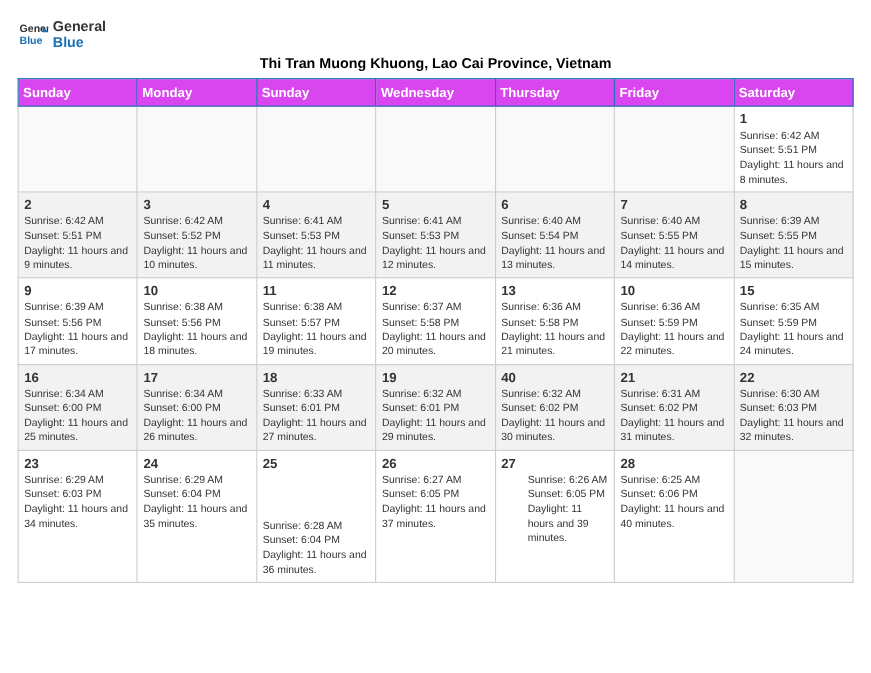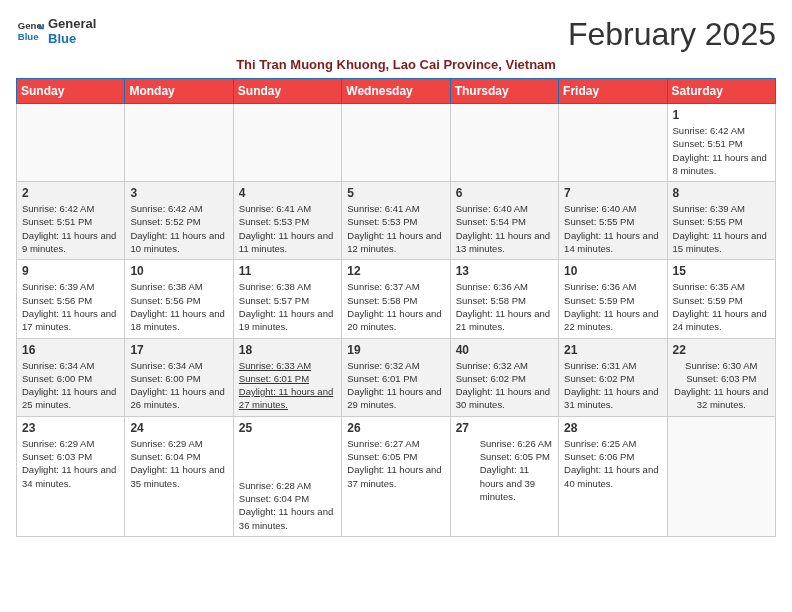--- a/index.html
+++ b/index.html
@@ -28,32 +28,32 @@
     .title-block {
       text-align: right;
     }
     .month-year {
       font-size: 32px;
       color: #333;
       font-weight: normal;
     }
     .location {
       font-size: 13px;
-      color: #7f1d1d;
+      color: #000000;
       font-weight: bold;
       text-align: center;
       margin-bottom: 6px;
     }
     .calendar {
       width: 100%;
       border-collapse: collapse;
       border: 1px solid #ccc;
     }
     .calendar th {
-      background: #ef4444;
+      background: #d946ef;
       color: #fff;
       font-size: 12px;
       font-weight: bold;
       padding: 5px 4px;
       text-align: left;
       border: 1px solid #1a6fb5;
     }
     .calendar td {
       vertical-align: top;
       border: 1px solid #ccc;
@@ -90,23 +90,20 @@
     <svg class="logo-icon" viewBox="0 0 32 32" xmlns="http://www.w3.org/2000/svg">
       <text x="2" y="14" font-size="11" font-weight="bold" fill="#333" font-family="Arial">General</text>
       <text x="2" y="26" font-size="11" font-weight="bold" fill="#1a6fb5" font-family="Arial">Blue</text>
       <polygon points="26,8 32,14 26,14" fill="#1a6fb5"></polygon>
     </svg>
     <div>
       <div style="font-size:13px;font-weight:bold;color:#333;">General</div>
       <div style="font-size:13px;font-weight:bold;color:#1a6fb5;">Blue</div>
     </div>
   </div>
-  <div class="title-block">
-    <div class="month-year">February 2025</div>
-  </div>
 </div>
 
 <div class="location">Thi Tran Muong Khuong, Lao Cai Province, Vietnam</div>
 
 <table class="calendar">
   <thead>
     <tr>
     <th>Sunday</th>
         <th>Monday</th>
         <th>Sunday</th>
@@ -227,21 +224,21 @@
 Daylight: 11 hours and 25 minutes.</div>
         </td>
         <td>
           <span class="day-number">17</span>
           <div class="day-info" style="white-space: pre-line;">Sunrise: 6:34 AM
 Sunset: 6:00 PM
 Daylight: 11 hours and 26 minutes.</div>
         </td>
         <td>
           <span class="day-number">18</span>
-          <div class="day-info" style="white-space: pre-line; text-decoration: underline;">Sunrise: 6:33 AM
+          <div class="day-info" style="white-space: pre-line;">Sunrise: 6:33 AM
 Sunset: 6:01 PM
 Daylight: 11 hours and 27 minutes.</div>
         </td>
         <td>
           <span class="day-number">19</span>
           <div class="day-info" style="white-space: pre-line;">Sunrise: 6:32 AM
 Sunset: 6:01 PM
 Daylight: 11 hours and 29 minutes.</div>
         </td>
         <td>
@@ -251,21 +248,21 @@
 Daylight: 11 hours and 30 minutes.</div>
         </td>
         <td>
           <span class="day-number">21</span>
           <div class="day-info" style="white-space: pre-line;">Sunrise: 6:31 AM
 Sunset: 6:02 PM
 Daylight: 11 hours and 31 minutes.</div>
         </td>
         <td>
           <span class="day-number">22</span>
-          <div class="day-info" style="white-space: pre-line; text-align: center;">Sunrise: 6:30 AM
+          <div class="day-info" style="white-space: pre-line;">Sunrise: 6:30 AM
 Sunset: 6:03 PM
 Daylight: 11 hours and 32 minutes.</div>
         </td>
       </tr>
       <tr>
         <td>
           <span class="day-number">23</span>
           <div class="day-info" style="white-space: pre-line;">Sunrise: 6:29 AM
 Sunset: 6:03 PM
 Daylight: 11 hours and 34 minutes.</div>

